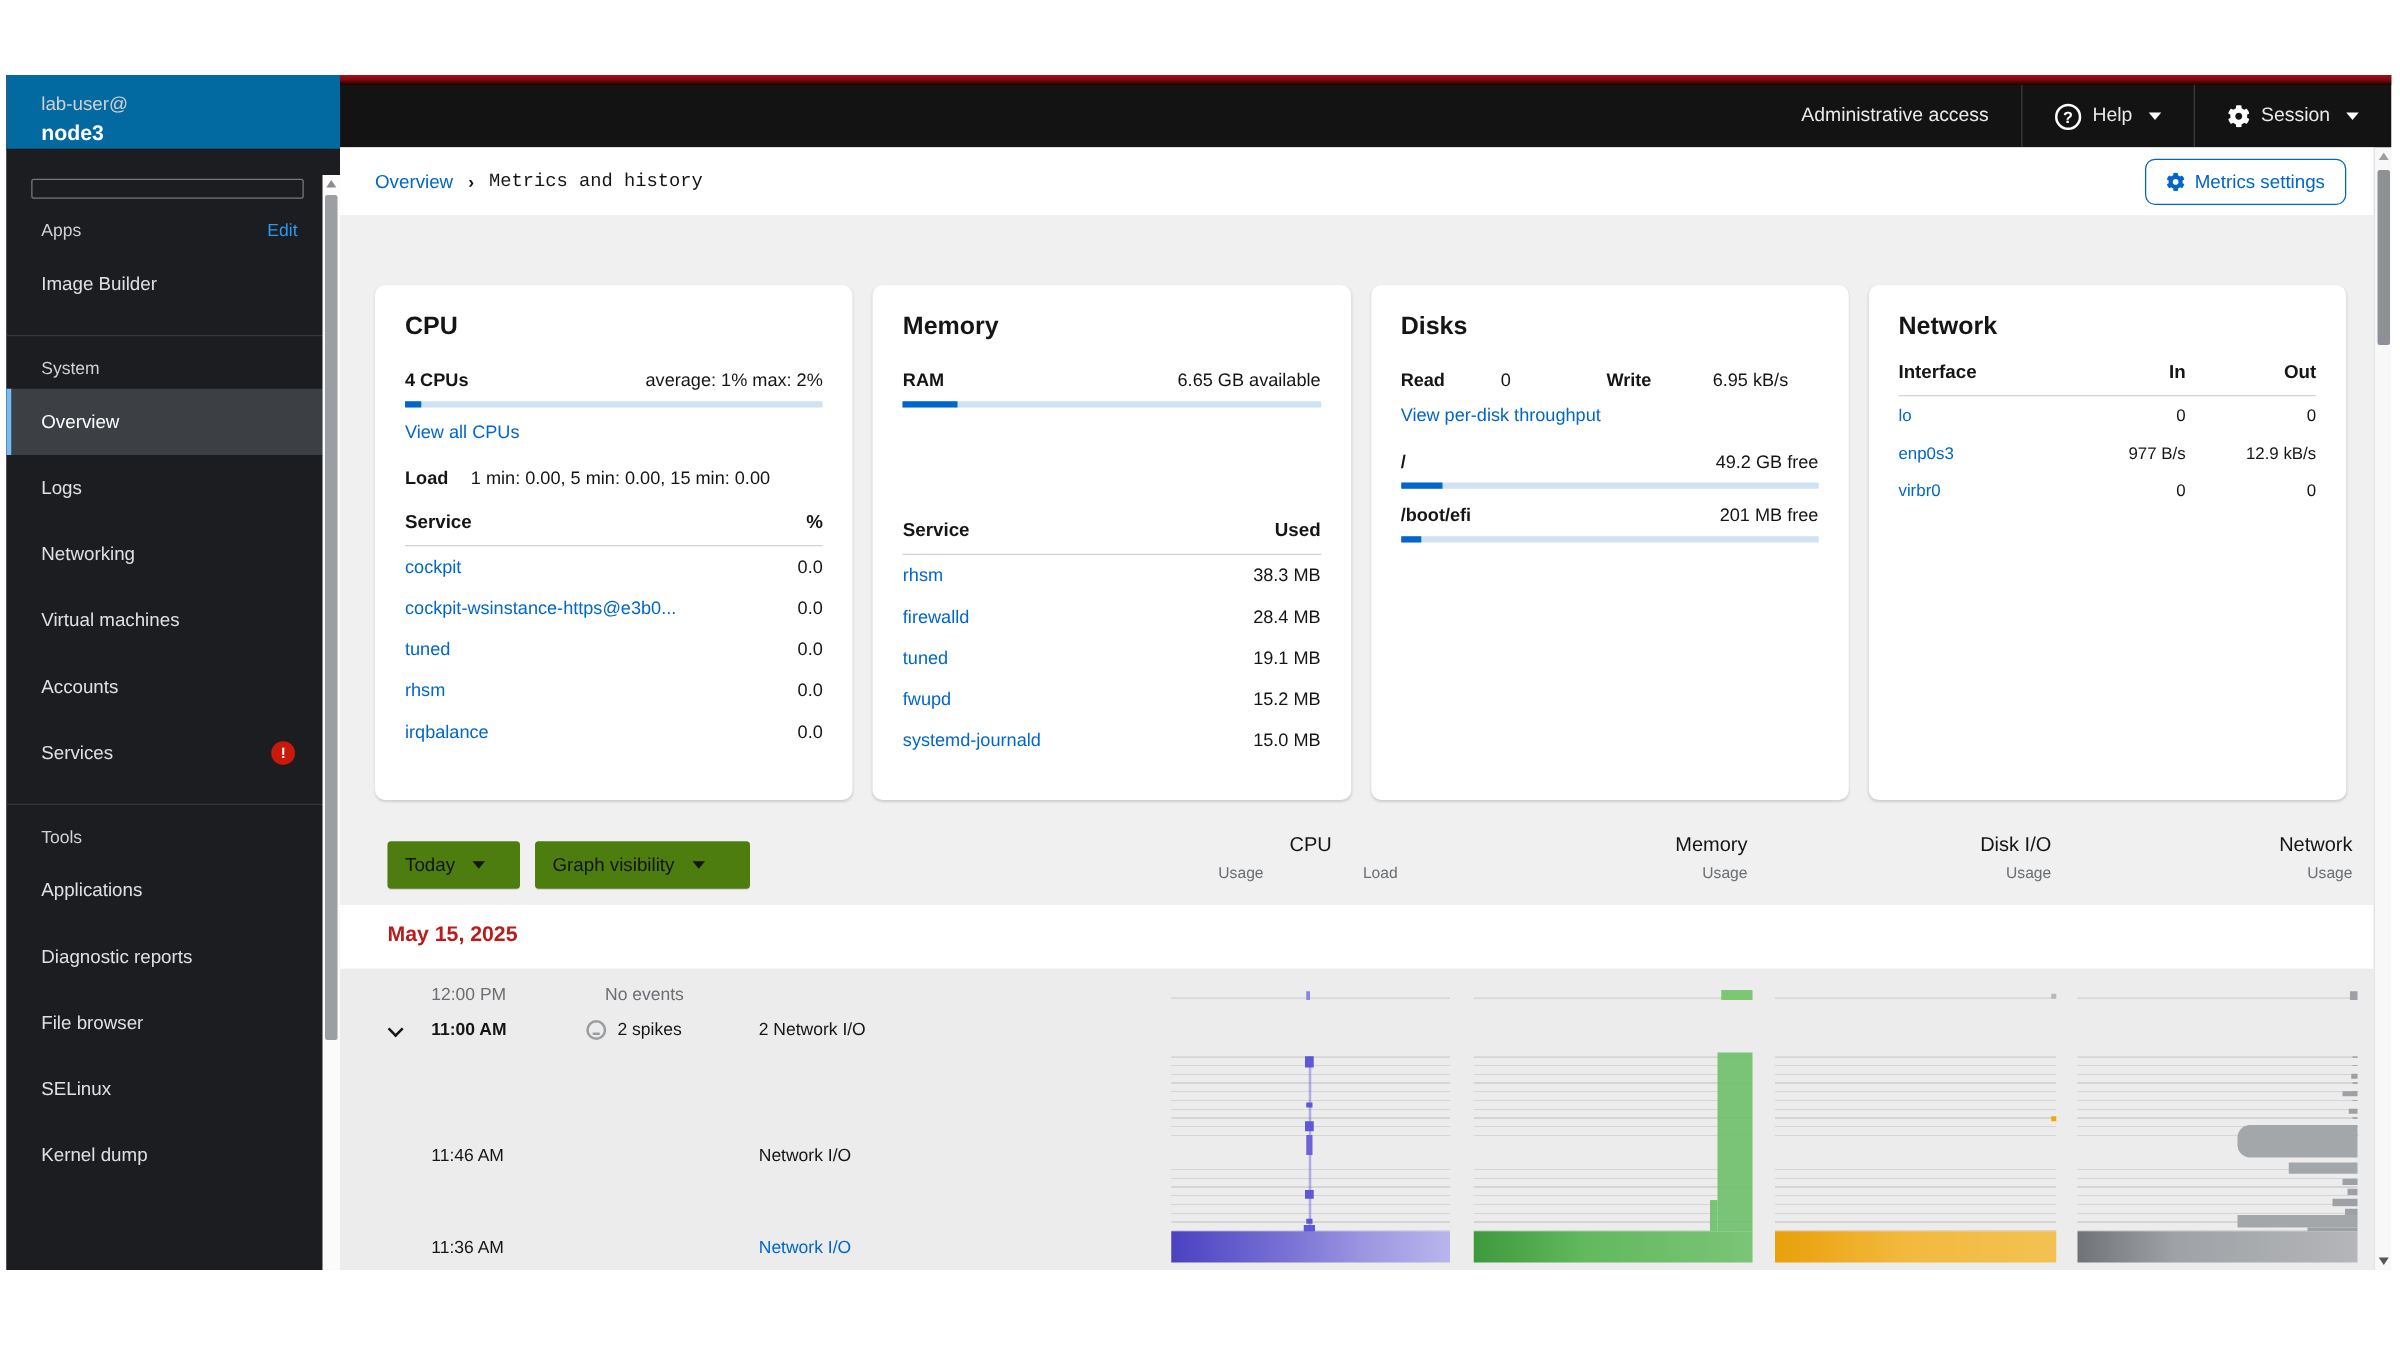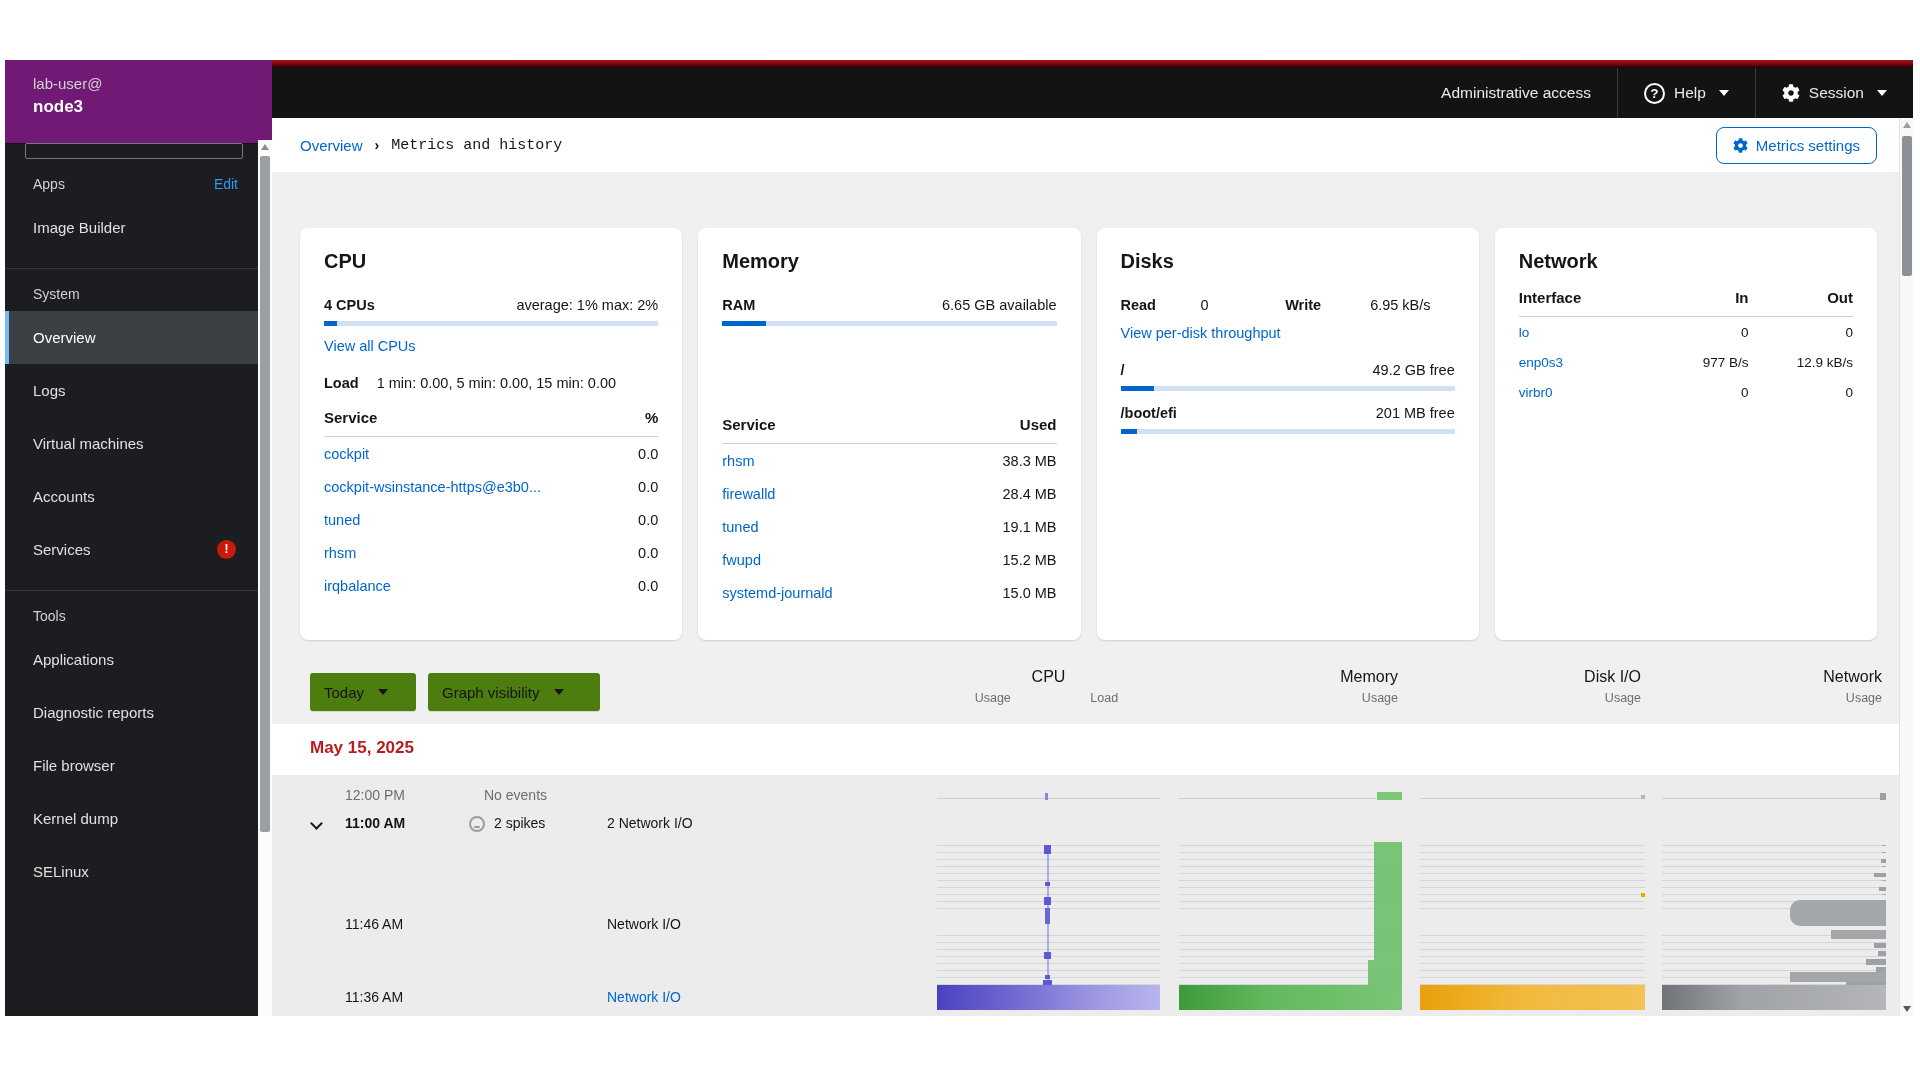--- a/index.html
+++ b/index.html
@@ -1,21 +1,21 @@
 <!DOCTYPE html>
 <html><head>
 <meta charset="utf-8">
 <style>
   * { margin:0; padding:0; box-sizing:border-box; }
   body { background:#ffffff; font-family:"Liberation Sans", sans-serif; }
   .screen { position:relative; width:1920px; height:1080px; background:#ffffff; overflow:hidden; }
 
   
   .sidebar { position:absolute; left:5px; top:60px; width:267px; height:956px; background:#1b1d21; overflow:hidden; }
-  .sb-header { height:84px; background:#701a75; padding:13px 0 0 28px; border-bottom:1px solid #111; }
+  .sb-header { height:60px; background:#0369a1; padding:13px 0 0 28px; border-bottom:1px solid #111; }
   .sb-user { font-size:15px; color:#d2d2d2; line-height:22px; }
   .sb-host { font-size:17px; color:#ffffff; font-weight:bold; line-height:24px; }
   .sb-body { position:absolute; top:80px; left:0; width:253px; bottom:0; }
   .sb-search { display:block; margin:3px 12px 0 20px; width:218px; height:16px; background:#1b1d21; border:1px solid #767a7e; border-radius:2px; color:#fff; font-size:11px; padding:0 6px; }
   .sb-section { display:flex; justify-content:space-between; align-items:center; padding:17px 20px 9px 28px; font-size:14px; color:#d2d2d2; }
   .sb-section.bordered { border-top:1px solid #34373b; margin-top:14px; }
   .sb-edit { color:#2b9af3; font-size:14px; cursor:pointer; }
   .sb-item { position:relative; height:53px; line-height:53px; padding-left:28px; font-size:15px; color:#e0e0e0; cursor:pointer; }
   .sb-item.active { background:#3c3f43; border-left:4px solid #73bcf7; padding-left:24px; color:#fff; }
   .badge { position:absolute; right:22px; top:17px; width:19px; height:19px; border-radius:50%; background:#c9190b; color:#fff; font-size:12px; font-weight:bold; line-height:19px; text-align:center; }
@@ -118,34 +118,35 @@
       <div class="sb-section">
         <span>Apps</span>
         <span class="sb-edit">Edit</span>
       </div>
       <div class="sb-item">Image Builder</div>
       <div class="sb-section bordered">
         <span>System</span>
       </div>
       <div class="sb-item active">Overview</div>
       <div class="sb-item">Logs</div>
+      <div class="sb-item">Networking</div>
       <div class="sb-item">Virtual machines</div>
       <div class="sb-item">Accounts</div>
       <div class="sb-item">
         <span>Services</span>
         <span class="badge">!</span>
       </div>
       <div class="sb-section bordered">
         <span>Tools</span>
       </div>
       <div class="sb-item">Applications</div>
       <div class="sb-item">Diagnostic reports</div>
       <div class="sb-item">File browser</div>
+      <div class="sb-item">SELinux</div>
       <div class="sb-item">Kernel dump</div>
-      <div class="sb-item">SELinux</div>
     </div>
     <div class="sb-scroll">
       <div class="arrow-up"></div>
       <div class="thumb" style="top:16px;"></div>
     </div>
   </aside>
 
   <header class="masthead">
     <div class="stripe"></div>
     <div class="mast-right">

